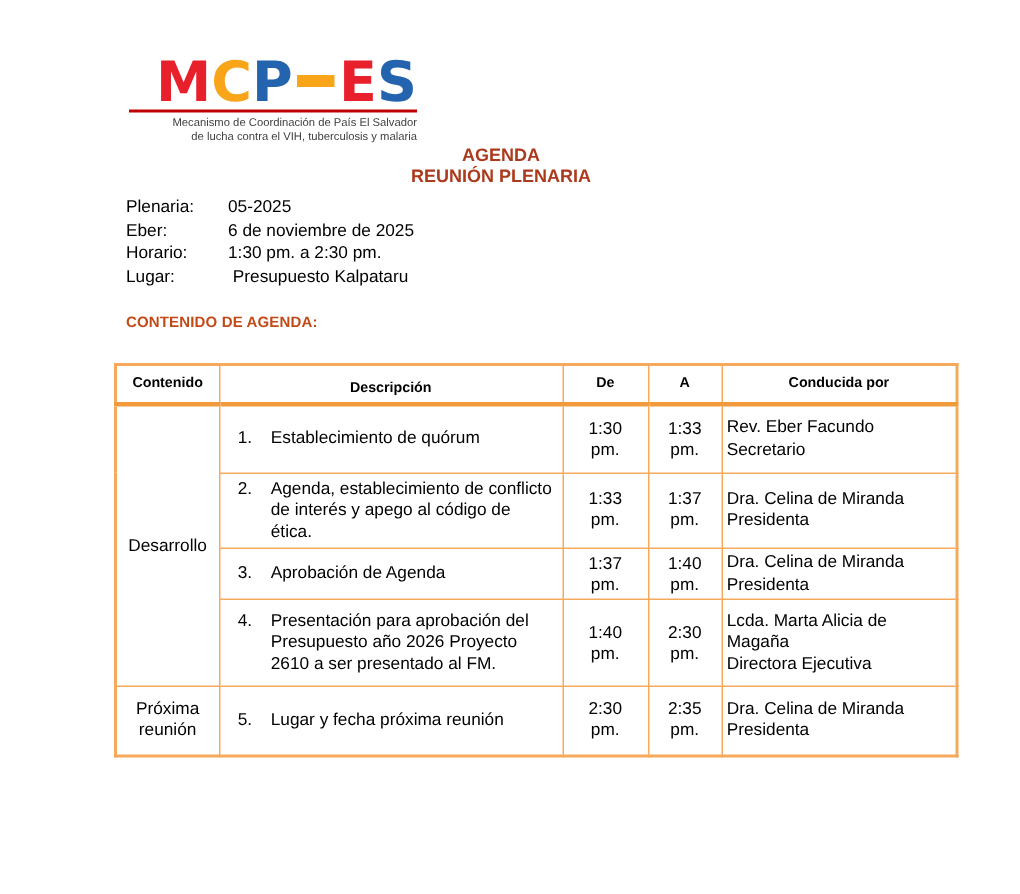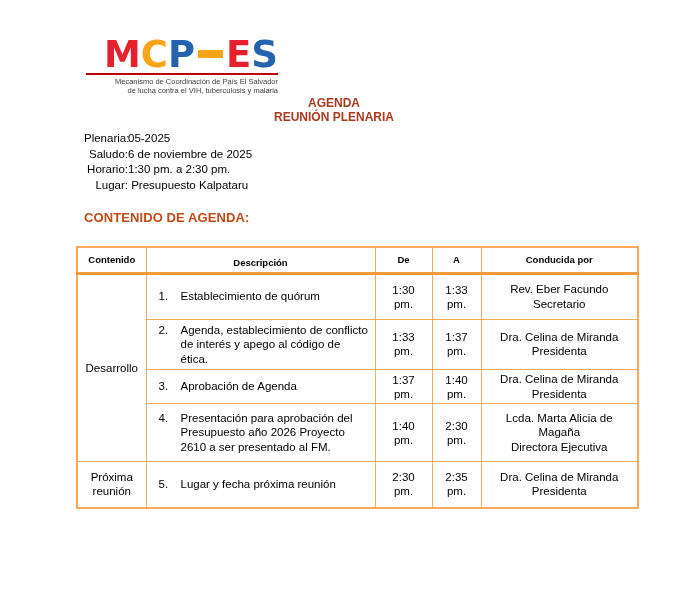--- a/index.html
+++ b/index.html
@@ -43,27 +43,27 @@
     left: -6px;
     color: #AC3A1C;
     font-weight: bold;
     font-size: 12px;
     line-height: 13.5px;
   }
 
   
   .info-block { margin: 7px 0 0 84px; font-size: 11.5px; line-height: 15.5px; color: #000; }
   .info-row { display: flex; }
-  .info-label { width: 44px; flex: none; text-align: right; }
+  .info-label { width: 68px; flex: none; }
   .info-value { white-space: pre; }
 
   
   .section-heading {
     margin: 17px 0 0 84px;
-    font-size: 13px;
+    font-size: 10px;
     font-weight: bold;
     color: #C24A17;
     letter-spacing: 0.1px;
   }
 
   
   table.agenda {
     margin: 21px 0 0 76px;
     border-collapse: collapse;
     table-layout: fixed;
@@ -94,21 +94,21 @@
   .wrap-any { overflow-wrap: anywhere; word-break: break-word; }
 
   .desc-cell { padding: 3px 4px 3px 12px; }
   .desc-inner { display: flex; align-items: flex-start; }
   .item-num { width: 22px; flex: none; }
   .item-text { flex: 1; }
 
   .time-cell { text-align: center; }
   .time-cell span { display: block; line-height: 14px; }
 
-  .por-cell { text-align: center; padding: 2px 3px; }
+  .por-cell { padding: 2px 3px; }
   .por-cell span { display: block; }
 
   .row-h { height: 26px; padding-left: 28px; }
   .row-1 { height: 46px; }
   .row-2 { height: 45px; }
   .row-3 { height: 33px; }
   .row-4 { height: 58px; }
   .row-5 { height: 46px; }
 </style>
 </head>
@@ -129,21 +129,21 @@
     <div>AGENDA</div>
     <div>REUNIÓN PLENARIA</div>
   </div>
 
   <div class="info-block">
     <div class="info-row">
       <span class="info-label">Plenaria:</span>
       <span class="info-value">05-2025</span>
     </div>
     <div class="info-row">
-      <span class="info-label">Saludo:</span>
+      <span class="info-label">Eber:</span>
       <span class="info-value">6 de noviembre de 2025</span>
     </div>
     <div class="info-row">
       <span class="info-label">Horario:</span>
       <span class="info-value">1:30 pm. a 2:30 pm.</span>
     </div>
     <div class="info-row">
       <span class="info-label">Lugar:</span>
       <span class="info-value"> Presupuesto Kalpataru</span>
     </div>

